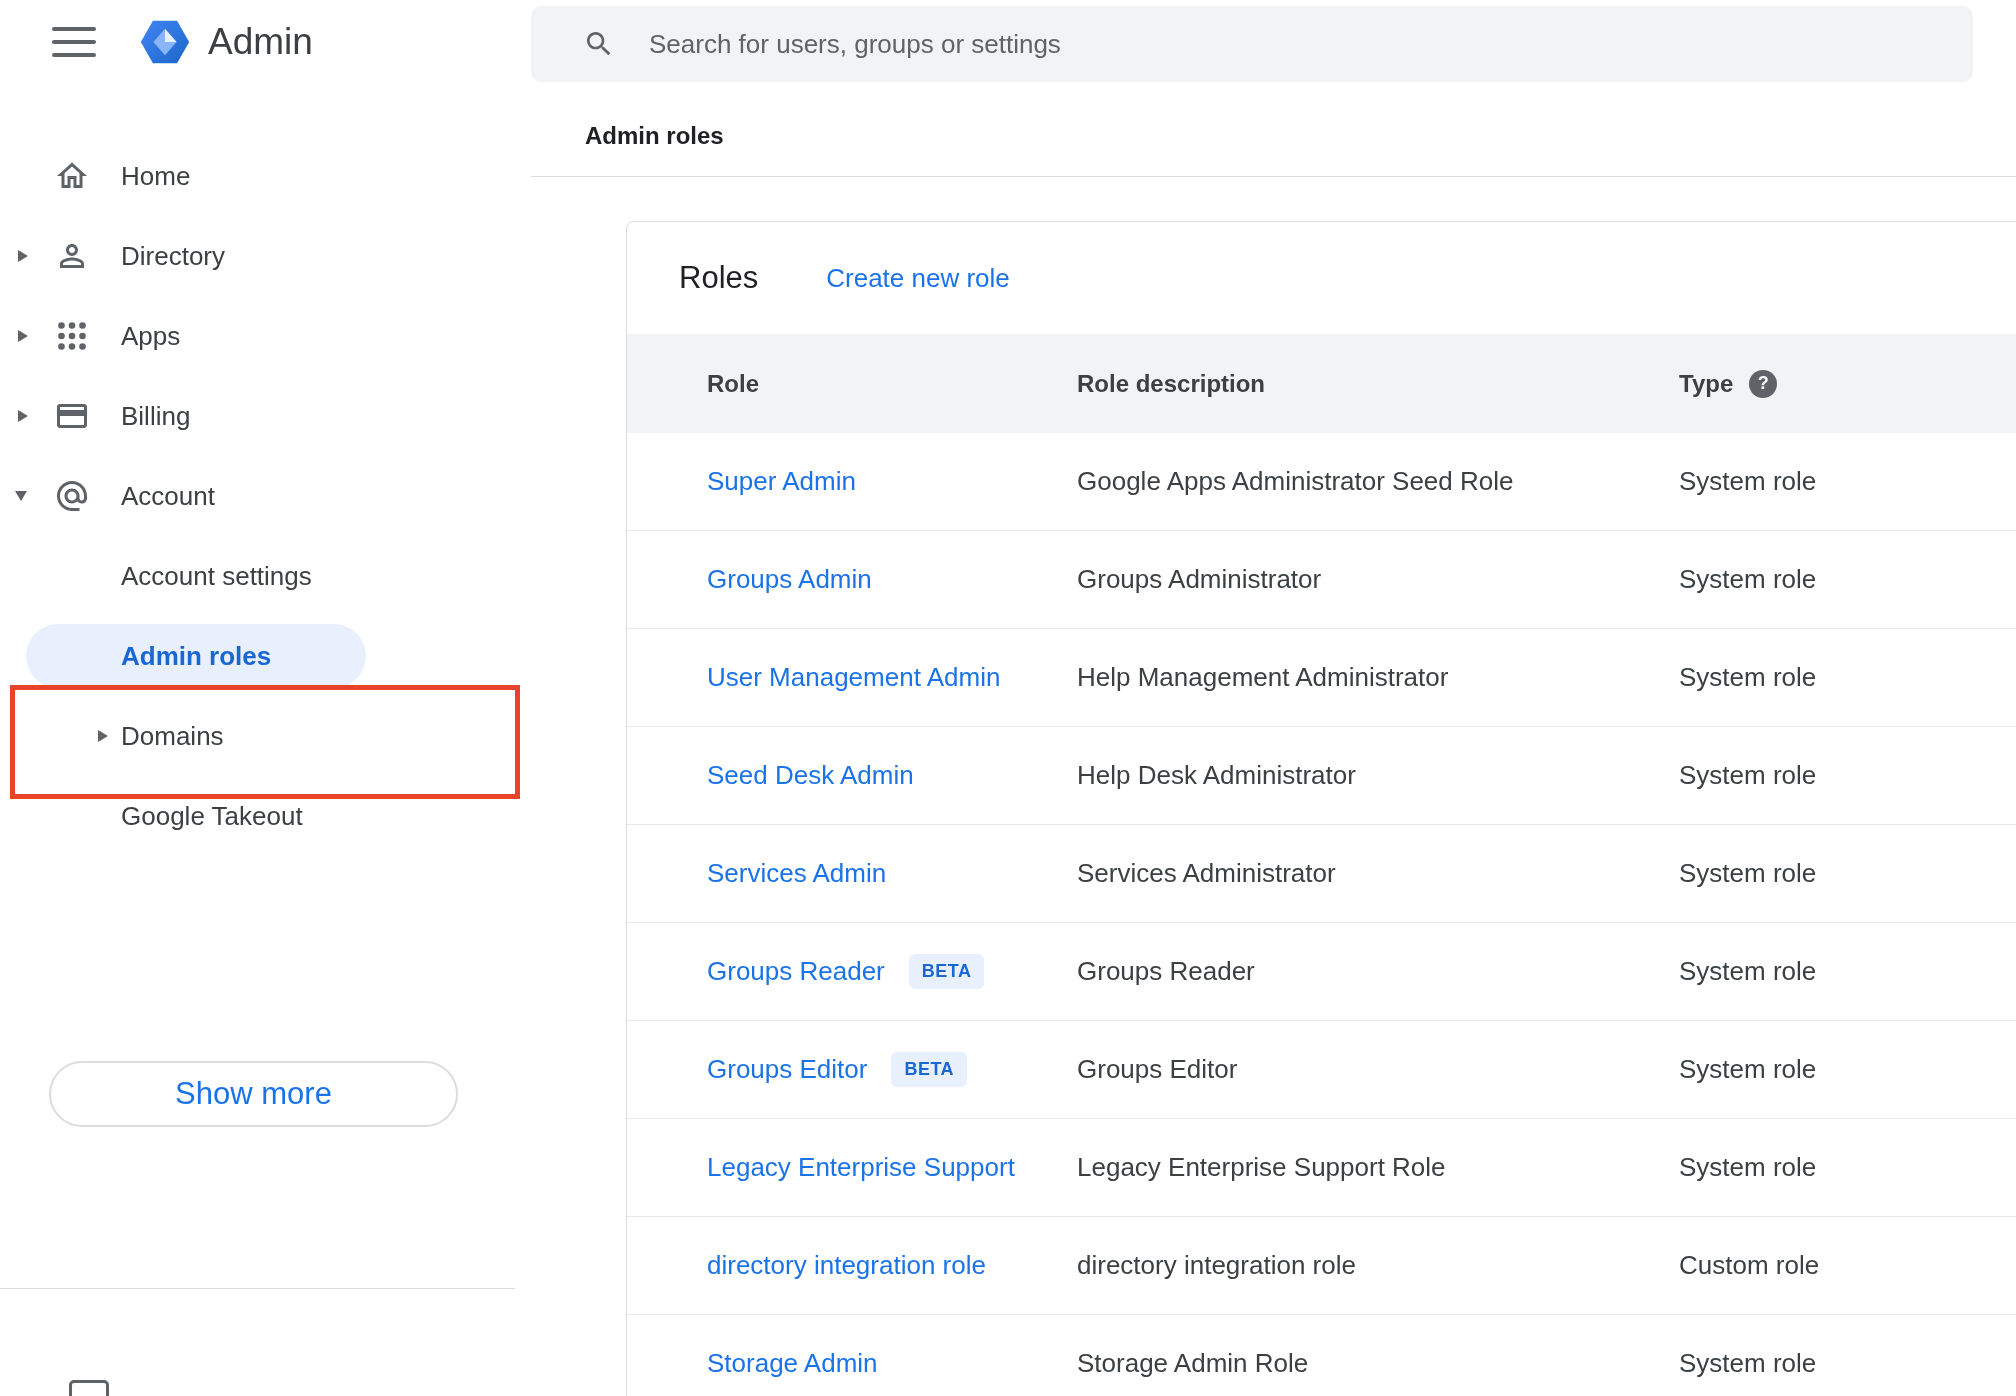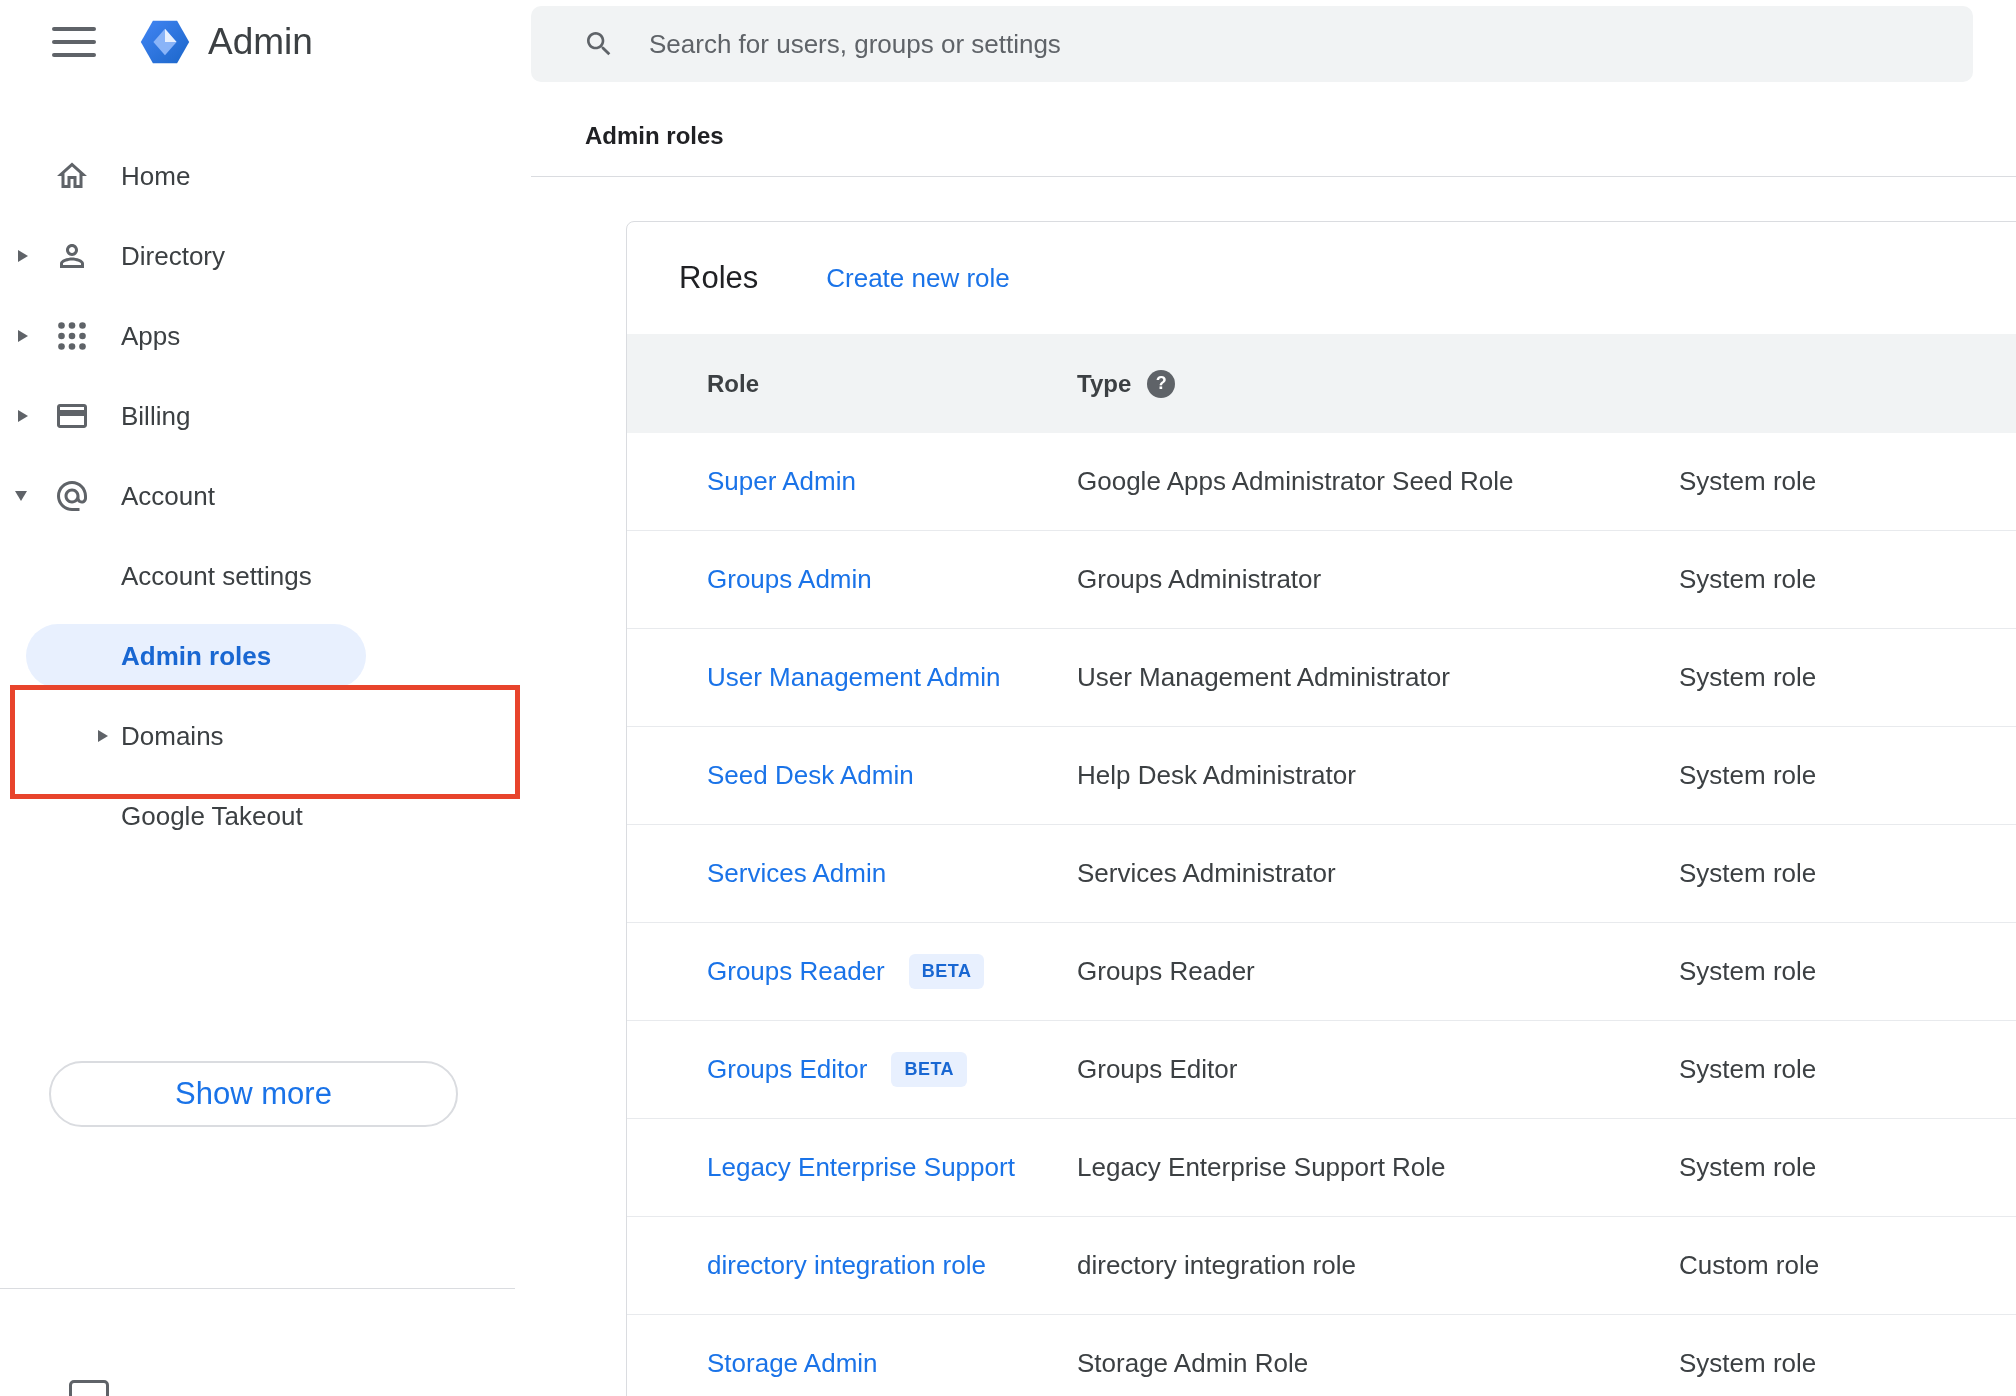--- a/index.html
+++ b/index.html
@@ -191,20 +191,21 @@
     <div class="breadcrumb-divider"></div>
 
     <section class="card">
       <div class="card-header">
         <span class="card-title">Roles</span>
         <a class="create-link">Create new role</a>
       </div>
 
       <div class="thead">
         <div class="th">Role</div>
+        <div class="th">Role description</div>
         <div class="th">
           <span>Type</span>
           <span class="help-circle">?</span>
         </div>
       </div>
 
       <div class="trow">
         <div class="role-cell">
             <a class="role-link">Super Admin</a>
           </div>
@@ -217,21 +218,21 @@
             <a class="role-link">Groups Admin</a>
           </div>
         <div class="cell-text">Groups Administrator</div>
         <div class="cell-text">System role</div>
       </div>
 
       <div class="trow">
         <div class="role-cell">
             <a class="role-link">User Management Admin</a>
           </div>
-        <div class="cell-text">User Management Administrator</div>
+        <div class="cell-text">Help Management Administrator</div>
         <div class="cell-text">System role</div>
       </div>
 
       <div class="trow">
         <div class="role-cell">
             <a class="role-link">Seed Desk Admin</a>
           </div>
         <div class="cell-text">Help Desk Administrator</div>
         <div class="cell-text">System role</div>
       </div>

